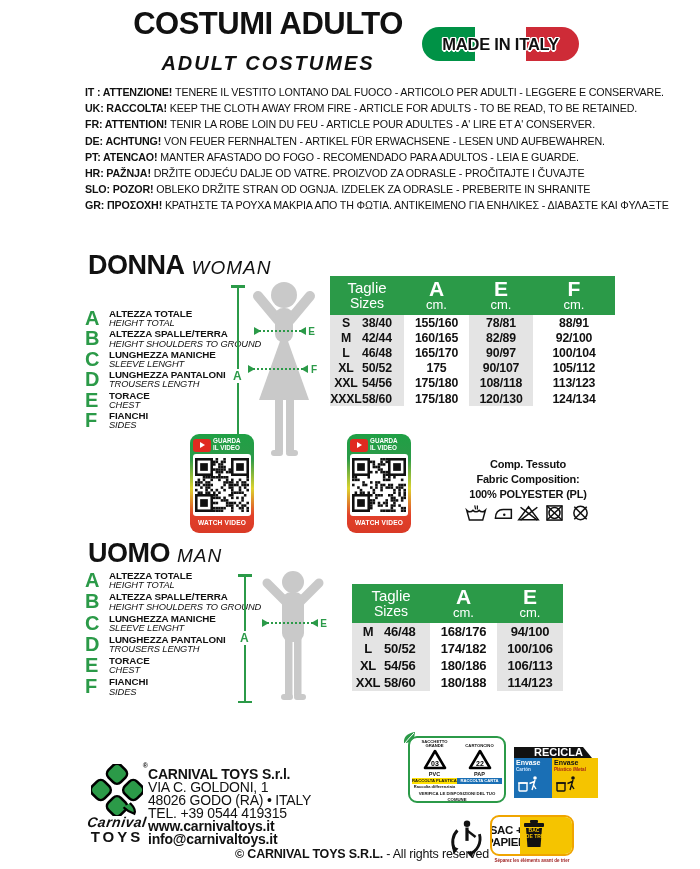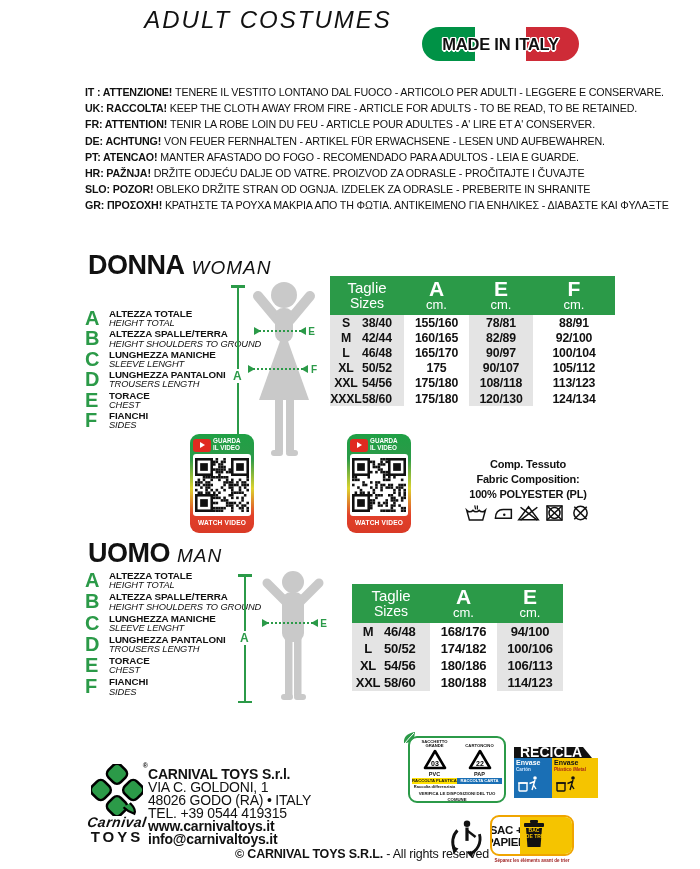--- a/index.html
+++ b/index.html
@@ -3,21 +3,21 @@
 <meta charset="utf-8">
 <style>
   html,body{margin:0;padding:0;background:#fff;}
   #page{position:relative;width:700px;height:869px;background:#fff;overflow:hidden;
         font-family:"Liberation Sans",sans-serif;color:#111;}
   [data-name]{box-sizing:border-box;}
 
   
   .title-block{position:absolute;left:88px;top:6px;width:360px;text-align:center;}
   .title{font-size:31px;font-weight:900;letter-spacing:-0.5px;line-height:36px;}
-  .subtitle{font-size:24px;font-style:italic;font-weight:400;letter-spacing:2px;line-height:26px;margin-top:1px;}
+  .subtitle{font-size:20px;font-style:italic;font-weight:700;letter-spacing:2px;line-height:26px;margin-top:8px;}
   .badge{position:absolute;left:422px;top:27px;width:157px;height:34px;border-radius:17px;
          background:linear-gradient(90deg,#009246 0 34%,#ffffff 34% 66%,#ce2b37 66%);
          display:flex;align-items:center;justify-content:center;}
   .badge span{font-weight:900;font-size:16.5px;letter-spacing:-0.2px;color:#111;
          text-shadow:-1.5px 0 #fff,1.5px 0 #fff,0 -1.5px #fff,0 1.5px #fff,-1px -1px #fff,1px 1px #fff,-1px 1px #fff,1px -1px #fff;}
 
   
   .warnings{position:absolute;left:85px;top:84px;font-size:10.7px;line-height:16.2px;letter-spacing:-0.15px;white-space:nowrap;}
   .warn-line b{font-weight:800;}
 
@@ -101,21 +101,21 @@
   .mobius{position:relative;height:22px;}
   .mobius svg{width:24px;height:22px;}
   .eco-mat{font-size:5.5px;font-weight:800;line-height:6px;}
   .eco-band{font-size:4.2px;font-weight:800;line-height:5.5px;margin-top:1px;}
   .band-y{background:#ffe000;color:#111;}
   .band-b{background:#1a6fb5;color:#fff;}
   .eco-sub{font-size:4px;font-weight:700;line-height:5px;}
   .eco-note{font-size:4.3px;font-weight:800;text-align:center;line-height:6px;margin-top:2px;}
 
   .recicla{position:absolute;left:514px;top:747px;width:86px;}
-  .rec-head{background:#111;color:#fff;font-size:14px;font-weight:800;line-height:11px;padding-left:6px;
+  .rec-head{background:#111;color:#fff;font-size:11px;font-weight:800;line-height:11px;padding-left:20px;
             clip-path:polygon(0 0,calc(100% - 9px) 0,100% 100%,0 100%);width:78px;}
   .rec-body{display:flex;}
   .rec-cell{height:40px;padding:1px 2px;}
   .rec-blue{width:38px;background:#1a6fb5;color:#fff;}
   .rec-yellow{width:46px;background:#f5c400;color:#111;}
   .rec-t1{font-size:7px;font-weight:800;line-height:7.5px;}
   .rec-t2{font-size:4.6px;font-weight:700;line-height:5px;}
   .rec-blue .rec-t2{color:#cfe6ff;}
   .rec-yellow .rec-t2{color:#a62317;}
   .rec-cell svg{display:block;margin-top:3px;width:26px;height:18px;}
@@ -133,20 +133,21 @@
 
   .copyright{position:absolute;left:162px;top:847px;width:400px;text-align:center;font-size:12.5px;letter-spacing:-0.2px;}
   .copyright .b{font-weight:900;}
 </style>
 </head>
 <body>
 
 <div id="page" data-name="costume-label-page">
 
   <div class="title-block" data-name="header">
+    <div class="title" data-name="page-title">COSTUMI ADULTO</div>
     <div class="subtitle" data-name="page-subtitle">ADULT  COSTUMES</div>
   </div>
   <div class="badge" data-name="made-in-italy-badge">
     <span data-name="made-in-italy-label">MADE IN ITALY</span>
   </div>
 
   <div class="warnings" data-name="warnings-list">
       <div class="warn-line" data-name="warning-line"><b>IT : ATTENZIONE! </b>TENERE IL VESTITO LONTANO DAL FUOCO - ARTICOLO PER ADULTI - LEGGERE E CONSERVARE.</div>
       <div class="warn-line" data-name="warning-line"><b>UK: RACCOLTA! </b>KEEP THE CLOTH AWAY FROM FIRE - ARTICLE FOR ADULTS - TO BE READ, TO BE RETAINED.</div>
       <div class="warn-line" data-name="warning-line"><b>FR: ATTENTION! </b>TENIR LA ROBE LOIN DU FEU - ARTICLE POUR ADULTES  - A' LIRE ET A' CONSERVER.</div>

